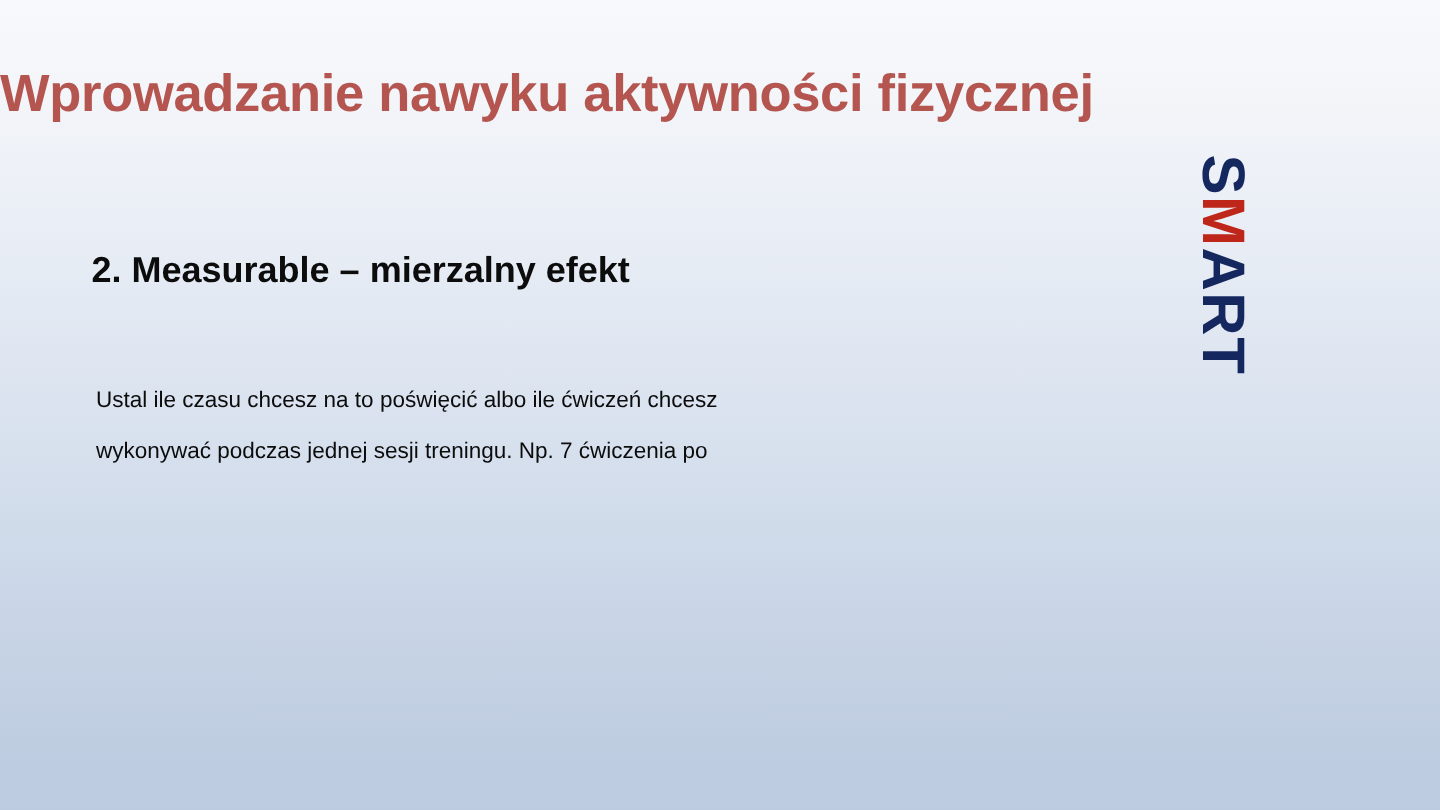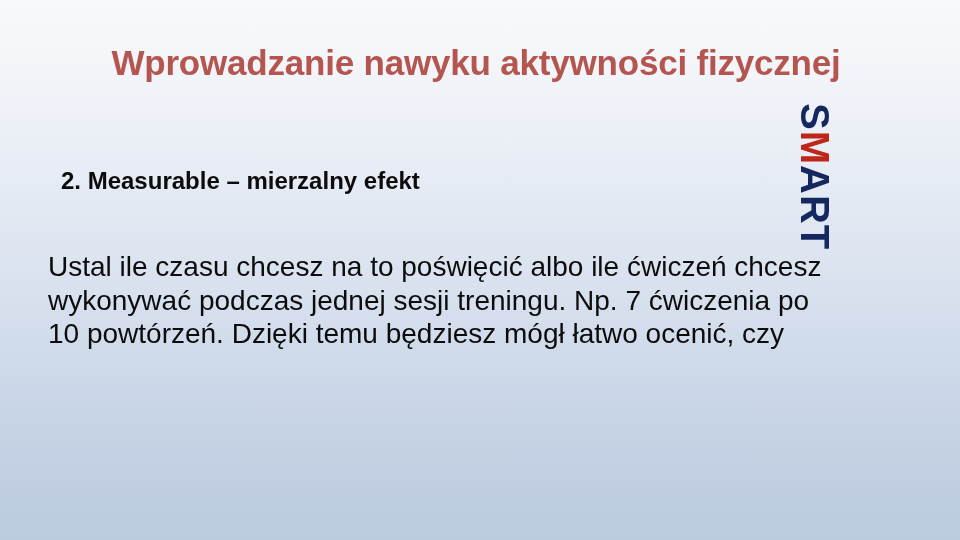--- a/index.html
+++ b/index.html
@@ -28,21 +28,21 @@
         #BCCBE0 100%);
     overflow: hidden;
   }
 
   
   #slide-title {
     position: absolute;
     left: 0;
     top: 42px;
     width: 952px;
-    text-align: center;
+    text-align: left;
     font-family: "Liberation Sans", sans-serif;
     font-size: 35px;
     font-weight: 700;
     letter-spacing: -0.2px;
     color: #B55550;
     white-space: nowrap;
     line-height: 1.2;
   }
 
   
@@ -81,25 +81,25 @@
     font-size: 24px;
     font-weight: 700;
     color: #0C0C0C;
     white-space: nowrap;
     line-height: 1.25;
   }
 
   
   #body-text {
     position: absolute;
-    left: 48px;
+    left: 64px;
     top: 250px;
     width: 710px;
     font-family: "Liberation Sans", sans-serif;
-    font-size: 28px;
+    font-size: 15px;
     font-weight: 400;
     color: #0C0C0C;
     line-height: 33.5px;
   }
   #body-text .body-line {
     display: block;
     white-space: nowrap;
   }
 </style>
 </head>
@@ -113,16 +113,15 @@
     <div class="smart-inner">
       <span class="smart-letter smart-navy">S</span><span class="smart-letter smart-red">M</span><span class="smart-letter smart-navy">A</span><span class="smart-letter smart-navy">R</span><span class="smart-letter smart-navy">T</span>
     </div>
   </div>
 
   <div id="section-heading">2. Measurable – mierzalny efekt</div>
 
   <div id="body-text">
     <span class="body-line">Ustal ile czasu chcesz na to poświęcić albo ile ćwiczeń chcesz</span>
     <span class="body-line">wykonywać podczas jednej sesji treningu. Np. 7 ćwiczenia po</span>
-    <span class="body-line">10 powtórzeń. Dzięki temu będziesz mógł łatwo ocenić, czy</span>
   </div>
 
 </div>
 
 </body></html>

